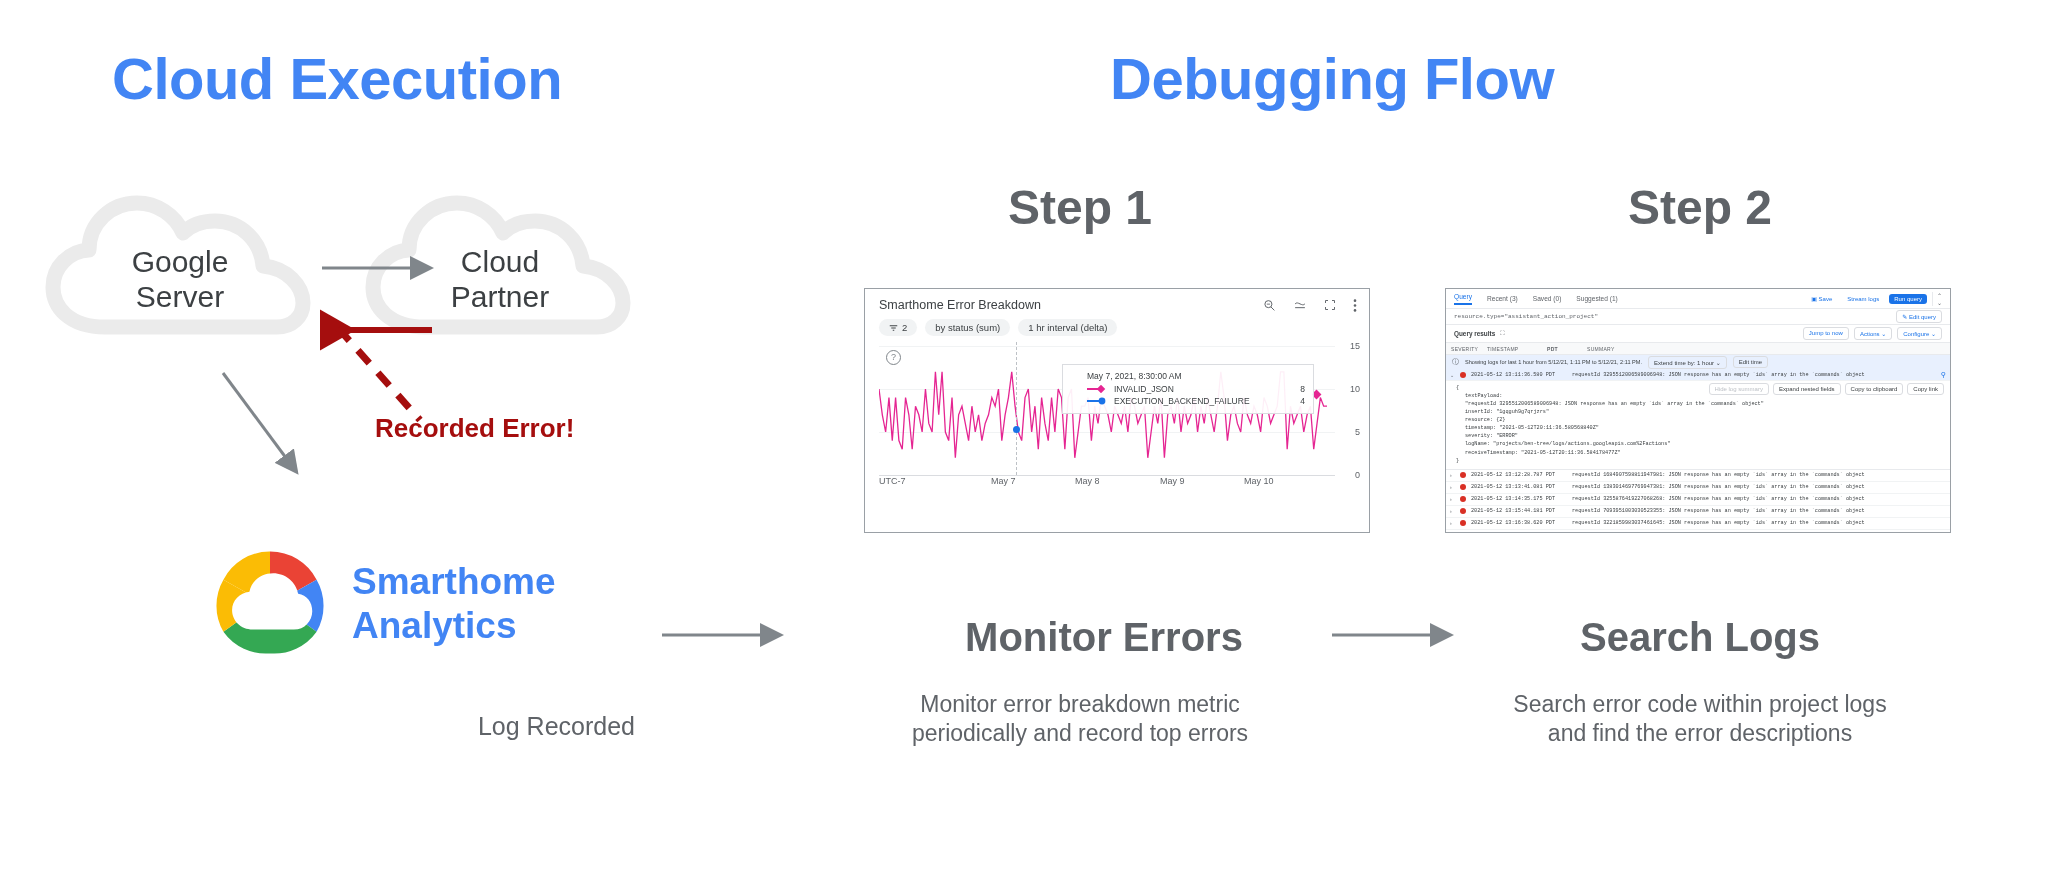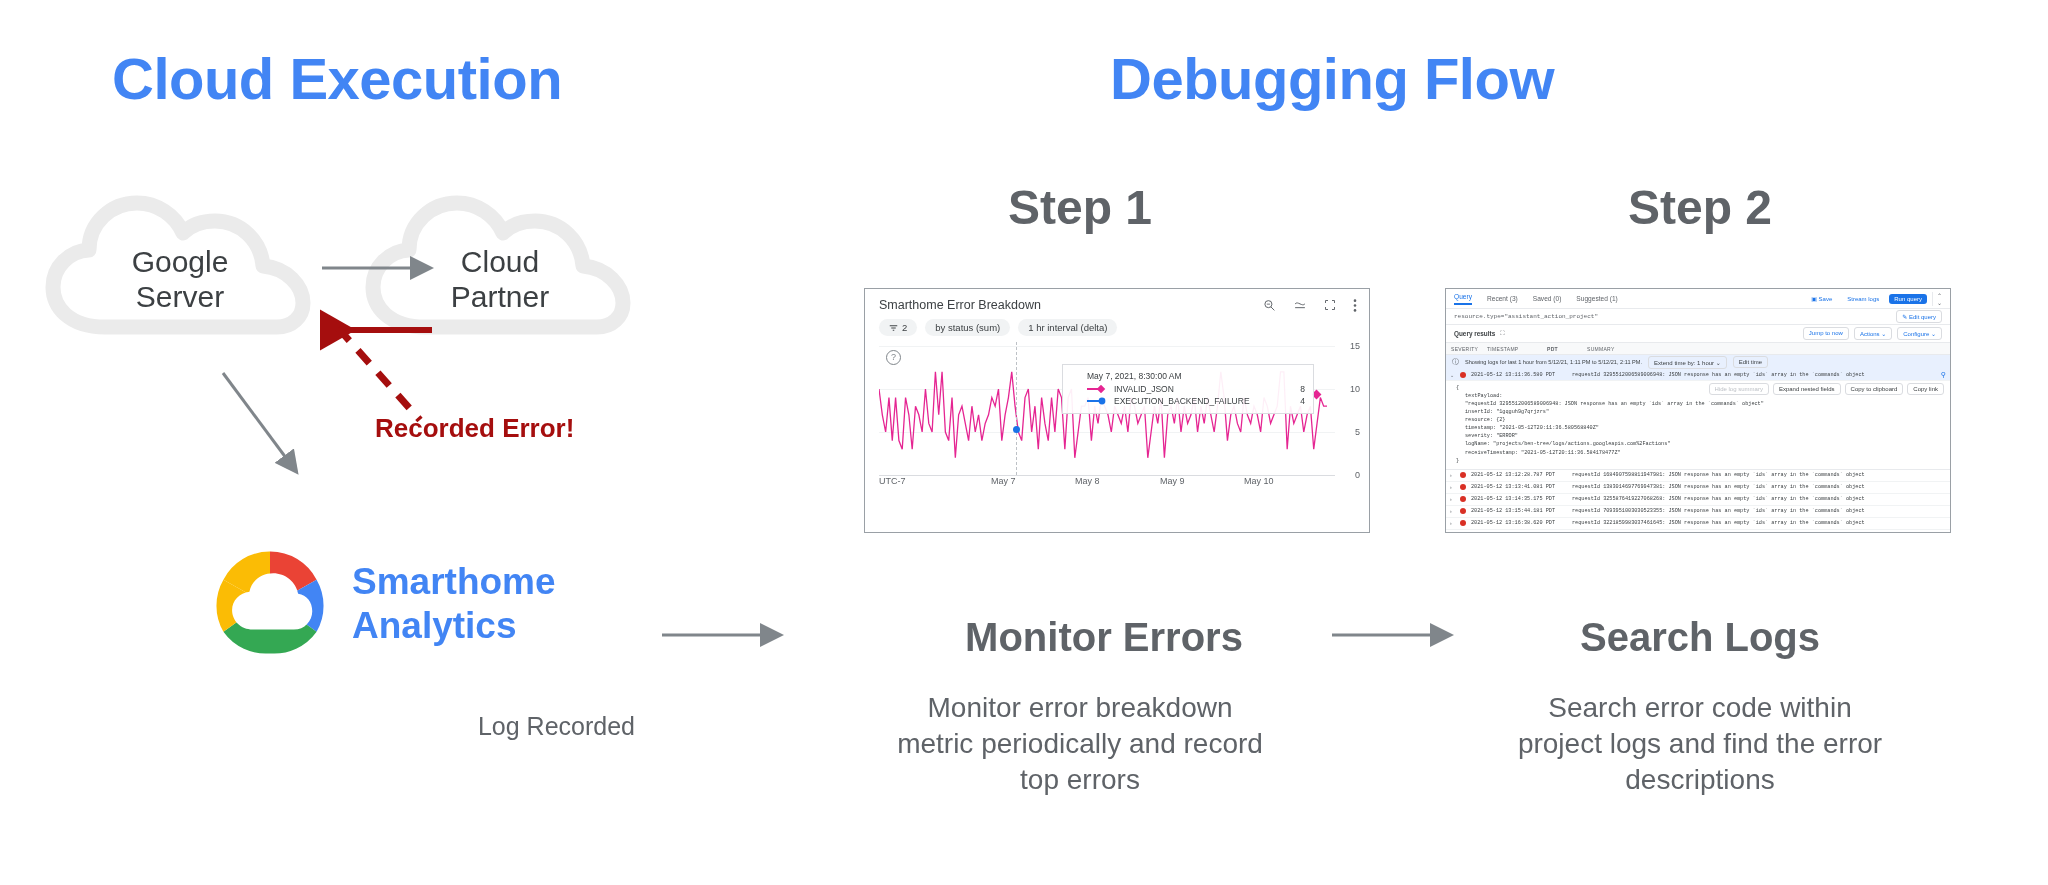--- a/index.html
+++ b/index.html
@@ -5,21 +5,21 @@
   html,body{margin:0;padding:0;background:#fff;}
   body{width:2048px;height:885px;position:relative;overflow:hidden;
        font-family:"Liberation Sans","DejaVu Sans",sans-serif;}
 
   .abs{position:absolute;}
 
   
   .sec-title{font-size:58px;font-weight:bold;color:#4285f4;letter-spacing:-0.5px;white-space:nowrap;}
   .step-title{font-size:48px;font-weight:bold;color:#5f6368;text-align:center;white-space:nowrap;}
   .flow-title{font-size:40px;font-weight:bold;color:#5f6368;text-align:center;white-space:nowrap;}
-  .flow-desc{font-size:28px;color:#5f6368;text-align:center;line-height:1.28;}
+  .flow-desc{font-size:23px;color:#5f6368;text-align:center;line-height:1.28;}
 
   
   .cloud-label{font-size:30px;color:#3c4043;text-align:center;line-height:1.15;font-weight:500;}
 
   
   .err-text{font-size:26px;font-weight:bold;color:#a50e0e;white-space:nowrap;}
 
   
   .sh-text{font-size:37px;font-weight:bold;color:#4285f4;line-height:1.2;}
 

